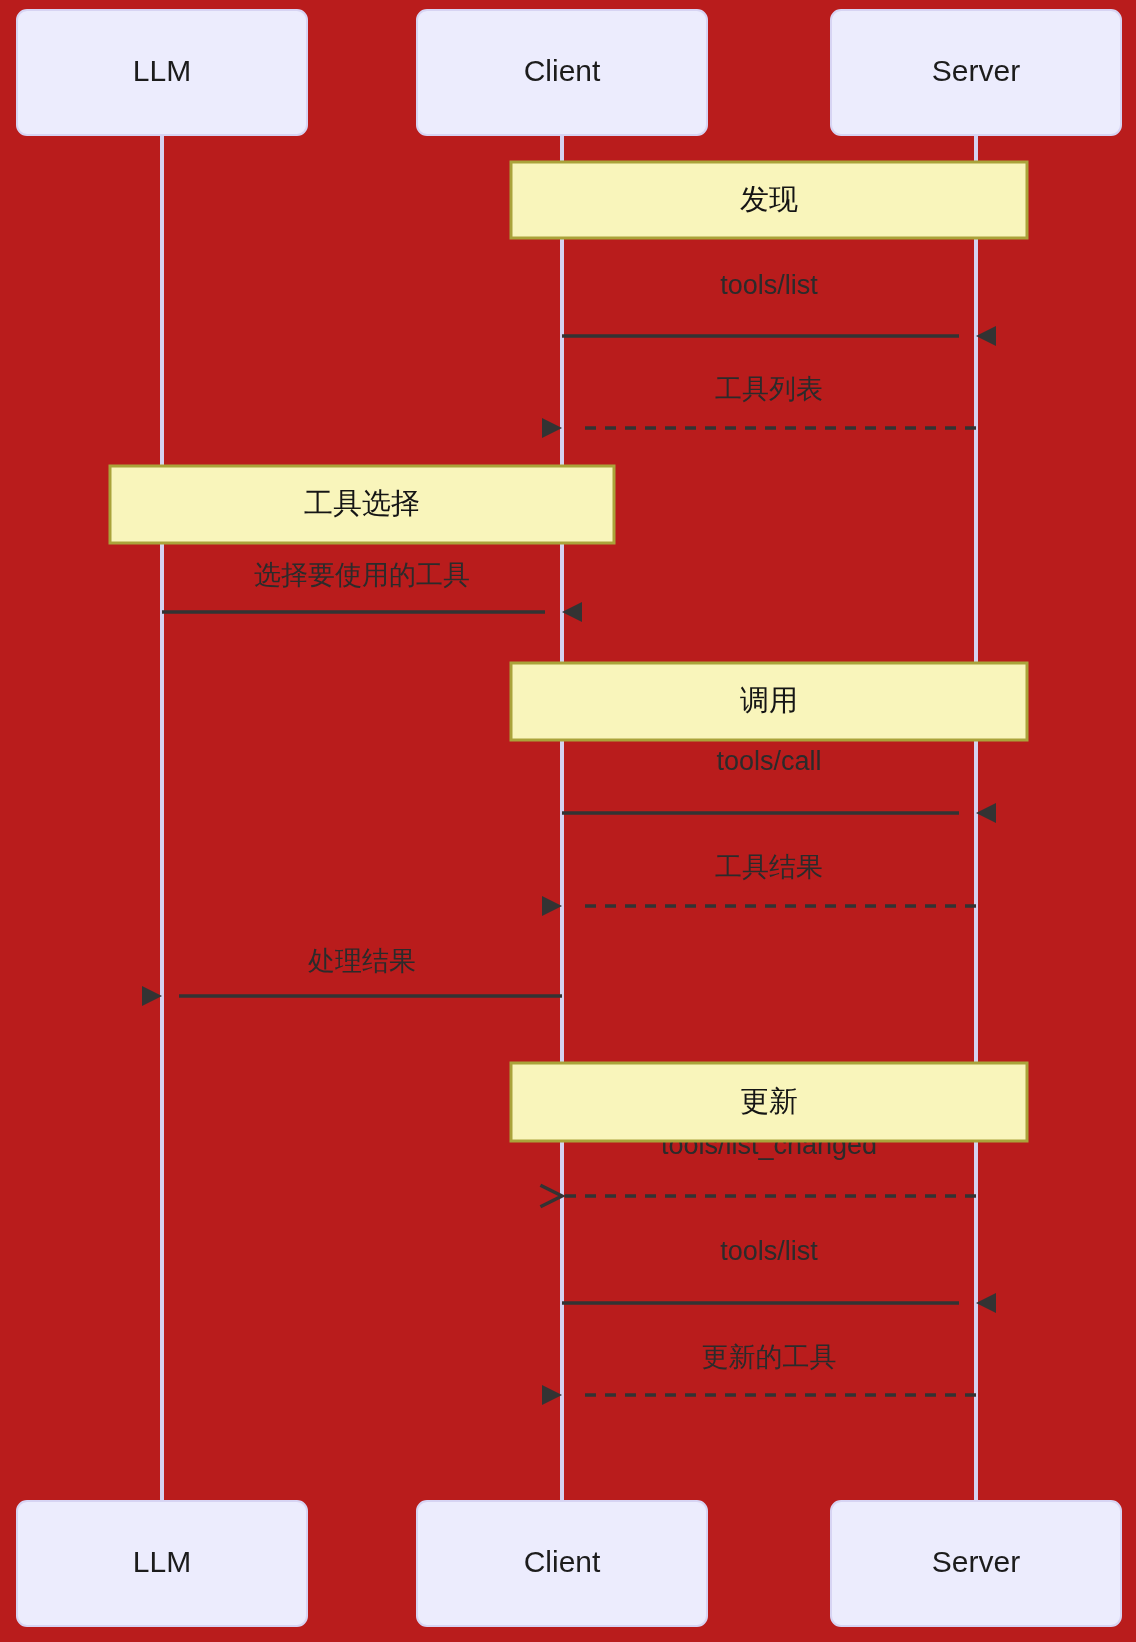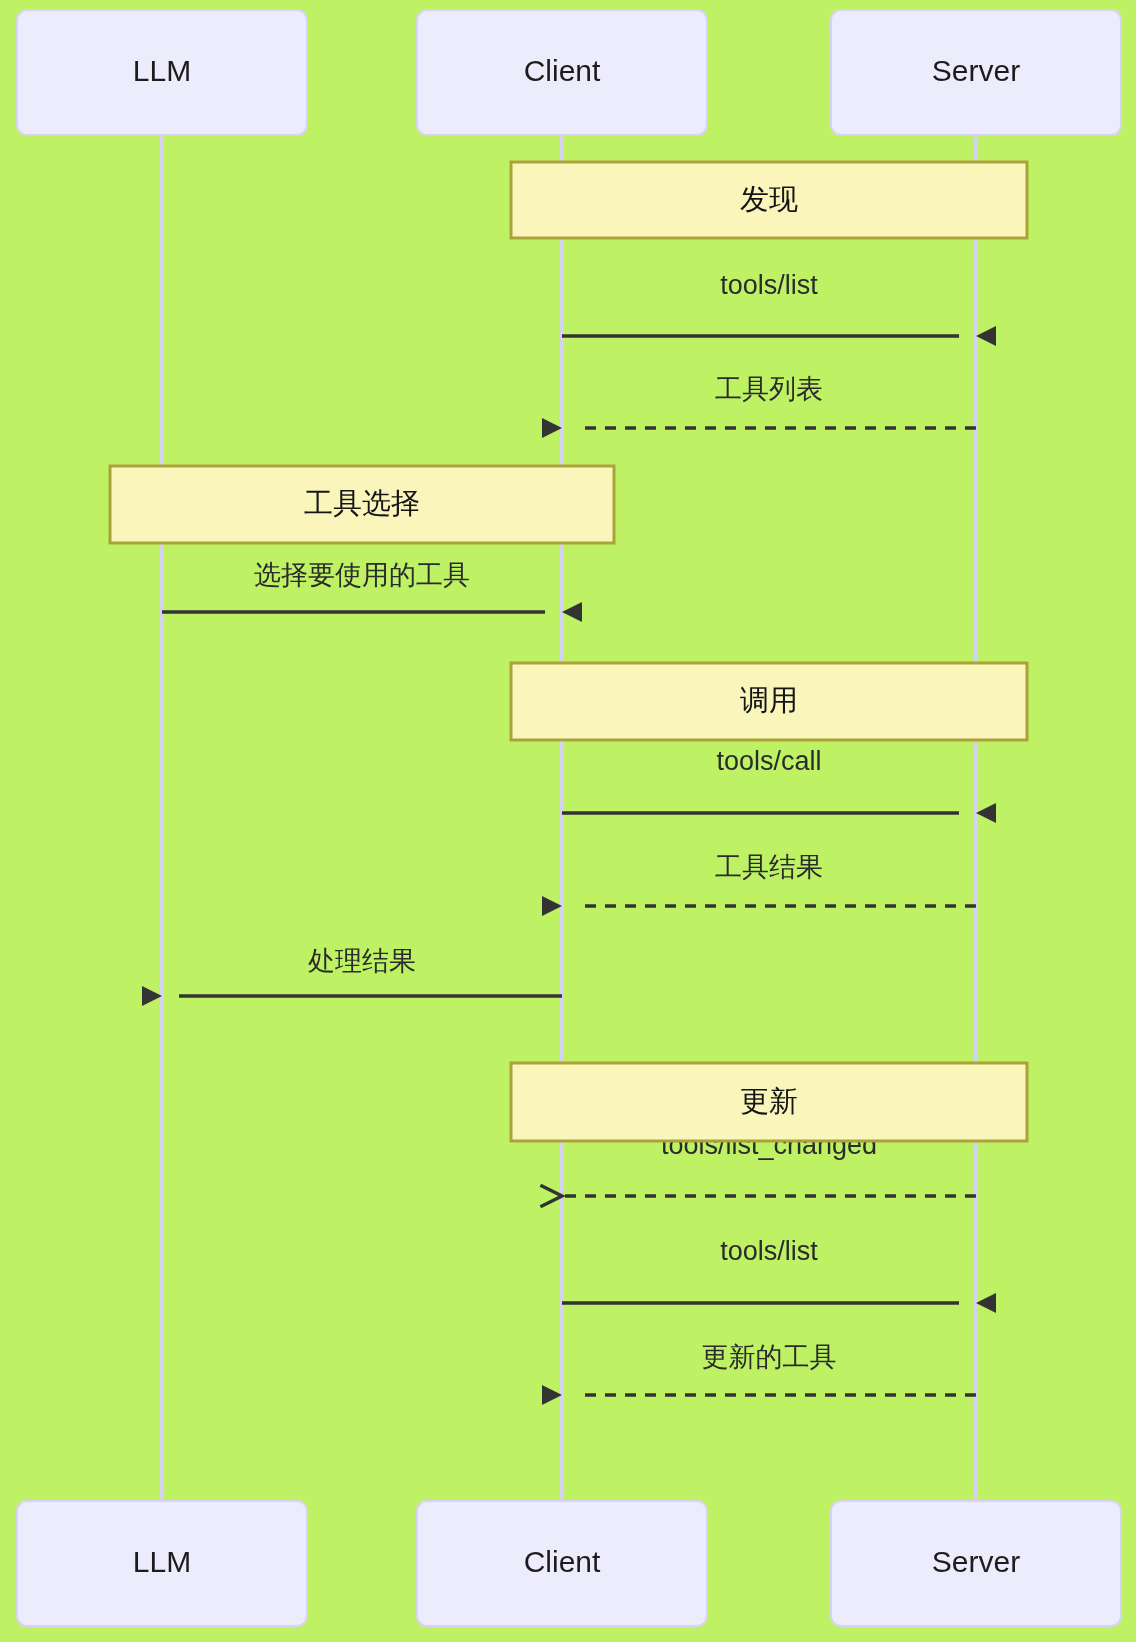--- a/index.html
+++ b/index.html
@@ -7,21 +7,21 @@
     padding: 0;
     background: #ffffff;
   }
   body {
     font-family: "Liberation Sans", "DejaVu Sans", sans-serif;
   }
   #diagram-root {
     position: relative;
     width: 1136px;
     height: 1642px;
-    background: #bef264;
+    background: #b91c1c;
     overflow: hidden;
   }
   #diagram-svg {
     position: absolute;
     left: 0;
     top: 0;
     width: 1136px;
     height: 1642px;
   }
   .participant-label {

